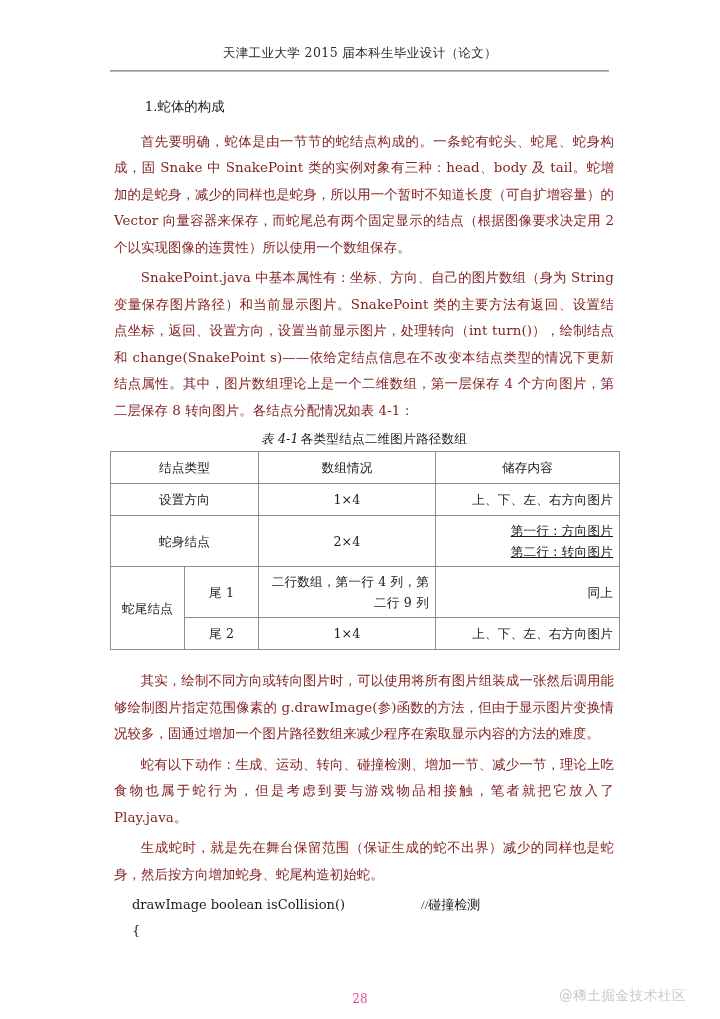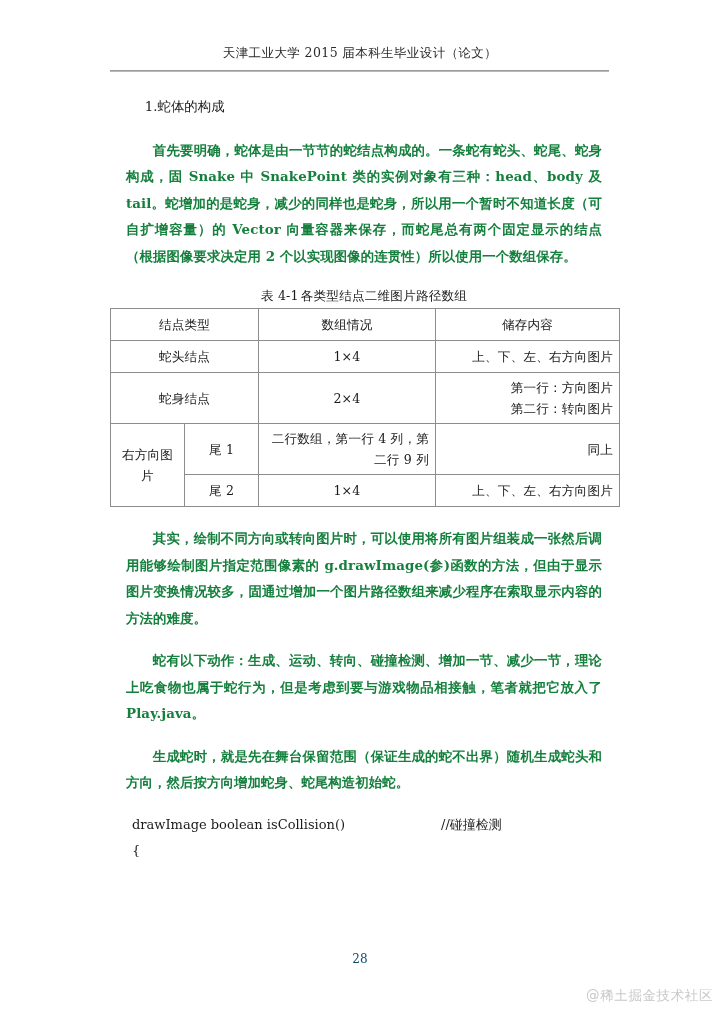--- a/index.html
+++ b/index.html
@@ -54,28 +54,27 @@
 
   
   .content {
     position: absolute;
     left: 110px;
     top: 86px;
     width: 508px;
   }
 
   p.para {
-    margin: 16px;
+    margin: 4px;
     font-size: 13.4px;
     line-height: 26.5px;
     text-align: justify;
     text-justify: inter-ideograph;
     letter-spacing: 0.1px;
-    color: #15803d;
-    font-weight: bold;
+    color: #7f1d1d;
   }
   p.indent {
     text-indent: 2em;
   }
   p.heading {
     text-indent: 2em;
     margin: 8px;
     font-size: 13.4px;
     line-height: 26.5px;
     color: #1a1a1a;
@@ -83,21 +82,21 @@
 
   
   .table-caption {
     margin: 0;
     text-align: center;
     font-size: 12.6px;
     line-height: 21px;
     letter-spacing: 0.2px;
     color: #1a1a1a;
   }
-  .table-caption .cap-num { margin-right: 2px; }
+  .table-caption .cap-num { margin-right: 2px; font-style: italic; }
 
   
   table.doc-table {
     border-collapse: collapse;
     width: 509px;
     margin: 2px 0 0 0;
     table-layout: fixed;
     font-size: 12.6px;
     color: #1a1a1a;
     border-radius: 26px;
@@ -105,56 +104,56 @@
   table.doc-table td {
     border: 1px solid #8d8d8d;
     padding: 3px 6px;
     vertical-align: middle;
     line-height: 21px;
     letter-spacing: 0.2px;
   }
   td.c-center { text-align: center; }
   td.c-left   { text-align: right; padding-left: 8px; }
   .cell-lines { display: block; }
-  .cell-lines span { display: block; }
+  .cell-lines span { display: block; text-decoration: underline; }
 
   .col-a { width: 74px; }
   .col-b { width: 74px; }
   .col-c { width: 177px; }
   .col-d { width: 184px; }
 
   .row-tall td { height: 44px; }
   .row-std td  { height: 25px; }
 
   
   .code-block {
     margin: 0;
     font-family: "DejaVu Serif", "Liberation Serif", serif;
     font-size: 13px;
     line-height: 26px;
     color: #1a1a1a;
     padding-left: 22px;
     white-space: pre;
   }
-  .code-comment { padding-left: 96px; }
+  .code-comment { padding-left: 76px; font-family: Liberation Serif, serif; }
 
   
   .page-number {
     position: absolute;
     left: 0;
-    top: 952px;
+    top: 992px;
     width: 720px;
     text-align: center;
     font-size: 12px;
-    color: #0c4a6e;
+    color: #ec4899;
   }
 
   .watermark {
     position: absolute;
-    right: 7px;
+    right: 34px;
     bottom: 14px;
     font-family: "DejaVu Sans", "Liberation Sans", sans-serif;
     font-size: 13.5px;
     color: #c9c9c9;
     letter-spacing: 0.6px;
     user-select: none;
   }
 </style>
 </head>
 <body>
@@ -165,77 +164,78 @@
     <span class="hdr-text">天津工业大学 2015 届本科生毕业设计（论文）</span>
   </div>
   <div class="header-rule"></div>
 
   <div class="content">
 
     <p class="heading">1.蛇体的构成</p>
 
     <p class="para indent">首先要明确，蛇体是由一节节的蛇结点构成的。一条蛇有蛇头、蛇尾、蛇身构成，固 Snake 中 SnakePoint 类的实例对象有三种：head、body 及 tail。蛇增加的是蛇身，减少的同样也是蛇身，所以用一个暂时不知道长度（可自扩增容量）的 Vector 向量容器来保存，而蛇尾总有两个固定显示的结点（根据图像要求决定用 2 个以实现图像的连贯性）所以使用一个数组保存。</p>
 
+    <p class="para indent">SnakePoint.java 中基本属性有：坐标、方向、自己的图片数组（身为 String 变量保存图片路径）和当前显示图片。SnakePoint 类的主要方法有返回、设置结点坐标，返回、设置方向，设置当前显示图片，处理转向（int turn()），绘制结点和 change(SnakePoint s)——依给定结点信息在不改变本结点类型的情况下更新结点属性。其中，图片数组理论上是一个二维数组，第一层保存 4 个方向图片，第二层保存 8 转向图片。各结点分配情况如表 4-1：</p>
 
     <p class="table-caption">
       <span class="cap-num">表 4-1</span><span>各类型结点二维图片路径数组</span>
     </p>
 
     <table class="doc-table">
       <colgroup>
         <col class="col-a">
           <col class="col-b">
           <col class="col-c">
           <col class="col-d">
       </colgroup>
       <tbody>
         <tr class="row-std">
           <td class="c-center" colspan="2">结点类型</td>
           <td class="c-center">数组情况</td>
           <td class="c-center">储存内容</td>
         </tr>
 
         <tr class="row-std">
-          <td class="c-center" colspan="2">蛇头结点</td>
+          <td class="c-center" colspan="2">设置方向</td>
           <td class="c-center">1×4</td>
           <td class="c-left">上、下、左、右方向图片</td>
         </tr>
 
         <tr class="row-tall">
           <td class="c-center" colspan="2">蛇身结点</td>
           <td class="c-center">2×4</td>
           <td class="c-left">
             <span class="cell-lines">
               <span>第一行：方向图片</span>
               <span>第二行：转向图片</span>
             </span>
           </td>
         </tr>
 
         <tr class="row-tall">
-          <td class="c-center" rowspan="2">右方向图片</td>
+          <td class="c-center" rowspan="2">蛇尾结点</td>
           <td class="c-center">尾 1</td>
           <td class="c-left">二行数组，第一行 4 列，第二行 9 列</td>
           <td class="c-left">同上</td>
         </tr>
 
         <tr class="row-std">
           <td class="c-center">尾 2</td>
           <td class="c-center">1×4</td>
           <td class="c-left">上、下、左、右方向图片</td>
         </tr>
       </tbody>
     </table>
 
     <p class="para indent" style="margin-top:18px">其实，绘制不同方向或转向图片时，可以使用将所有图片组装成一张然后调用能够绘制图片指定范围像素的 g.drawImage(参)函数的方法，但由于显示图片变换情况较多，固通过增加一个图片路径数组来减少程序在索取显示内容的方法的难度。</p>
 
 
     <p class="para indent">蛇有以下动作：生成、运动、转向、碰撞检测、增加一节、减少一节，理论上吃食物也属于蛇行为，但是考虑到要与游戏物品相接触，笔者就把它放入了 Play.java。</p>
 
-    <p class="para indent">生成蛇时，就是先在舞台保留范围（保证生成的蛇不出界）随机生成蛇头和方向，然后按方向增加蛇身、蛇尾构造初始蛇。</p>
+    <p class="para indent">生成蛇时，就是先在舞台保留范围（保证生成的蛇不出界）减少的同样也是蛇身，然后按方向增加蛇身、蛇尾构造初始蛇。</p>
 
 
     <p class="code-block"><span>drawImage boolean isCollision()</span><span class="code-comment">//碰撞检测</span></p>
     <p class="code-block">{</p>
 
   </div>
 
   <div class="page-number">28</div>
   <div class="watermark">@稀土掘金技术社区</div>
 

